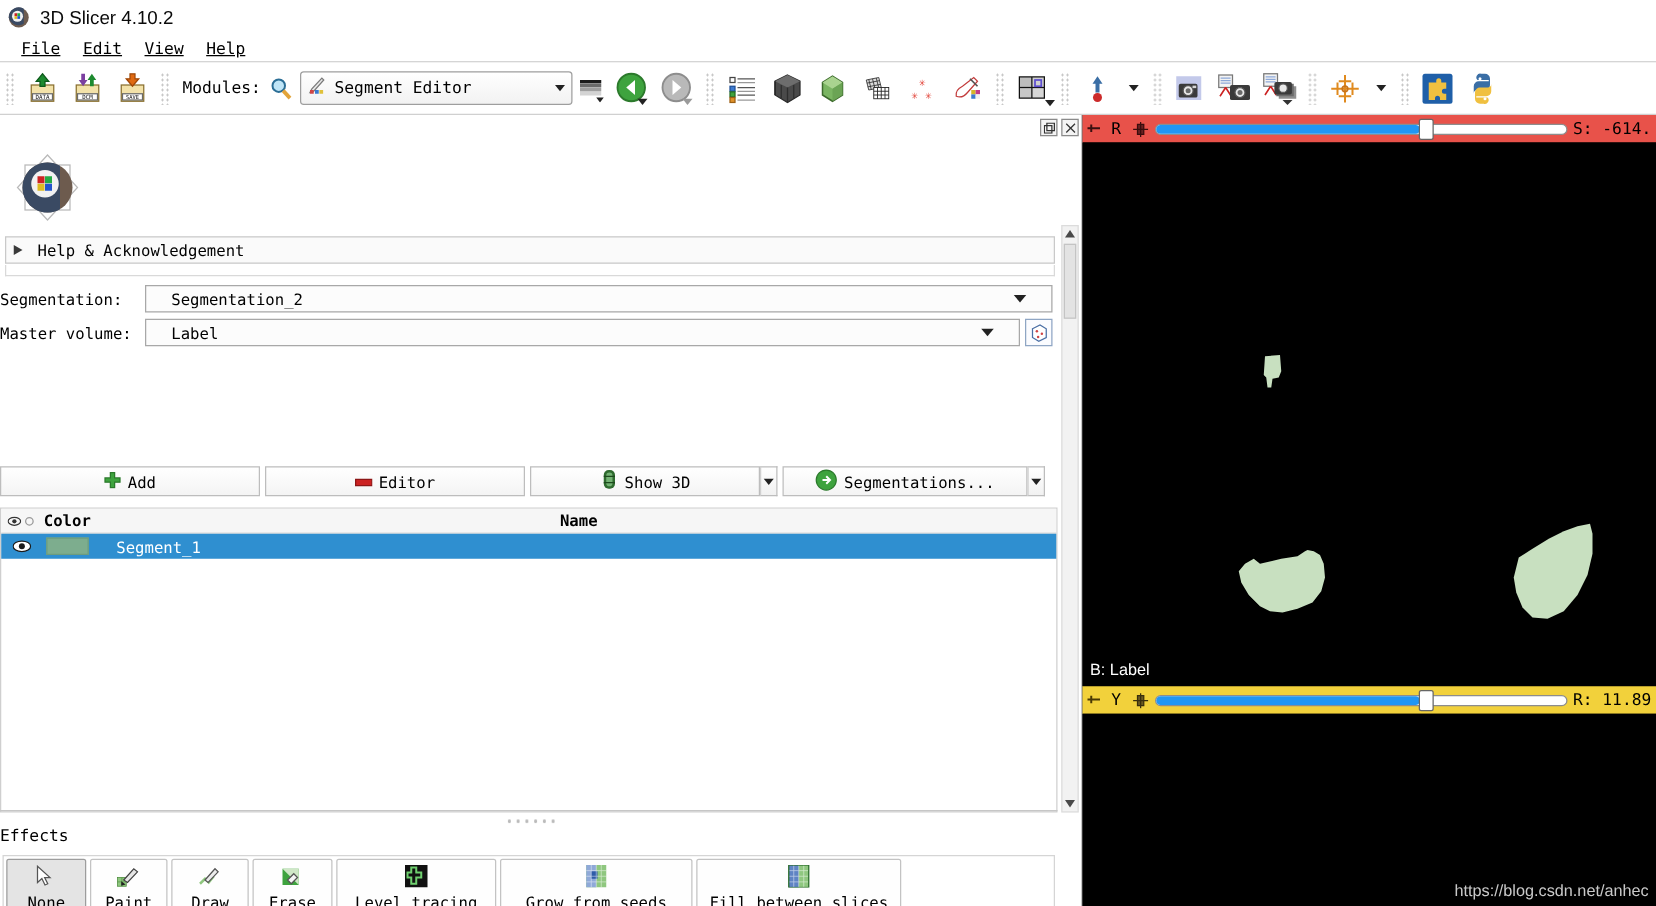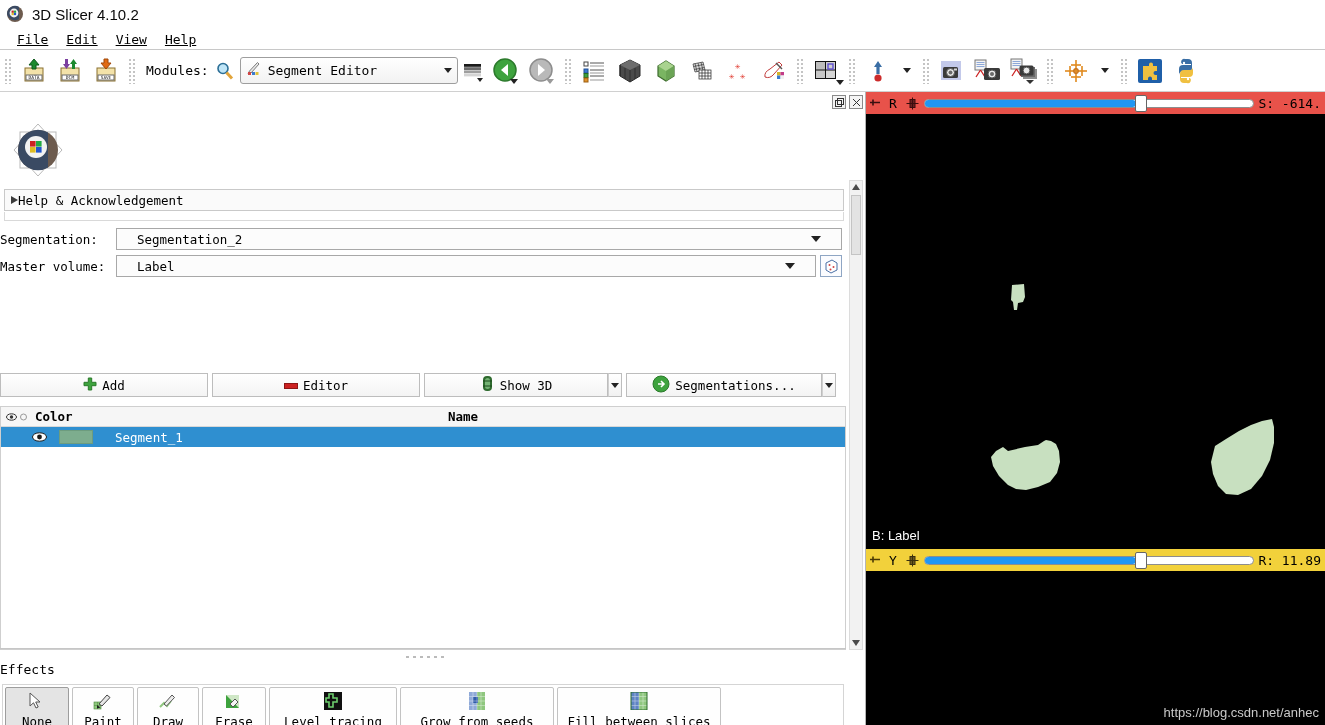--- a/index.html
+++ b/index.html
@@ -79,21 +79,21 @@
   }
   .brand {
     position:absolute; left:8px; top:29px; display:flex; align-items:center; gap:8px;flex-direction:column;
   }
   .brand-text { font-family:"Liberation Sans",sans-serif; font-size:15px; color:#444; }
   .brand-text b { color:#111; }
 
   .help-row {
     position:absolute; left:4px; top:97px; width:840px; height:22px;
     border:1px solid #c9c9c9; background:#fafafa;
-    display:flex; align-items:center; gap:0; padding-left:6px;
+    display:flex; align-items:center; gap:12px; padding-left:6px;
   }
   .tri-right { width:0;height:0;border-top:4.5px solid transparent;
                border-bottom:4.5px solid transparent;border-left:7px solid #3a3a3a; }
   .help-row span { font-size:12.5px; }
   .help-row2 {
     position:absolute; left:4px; top:120px; width:840px; height:9px;
     border:1px solid #d9d9d9; border-top:none; background:#fff;
   }
 
   .form-row { position:absolute; height:22px; display:flex; align-items:center; }
@@ -124,21 +124,21 @@
                   border-right:4px solid transparent;border-top:5px solid #222; }
 
   
   .seg-table { position:absolute; left:0px; top:314px; width:846px; height:244px;
                border:1px solid #cfcfcf; background:#fff; }
   .seg-head { height:20px; background:#f6f6f6; border-bottom:1px solid #d8d8d8;
               display:flex; align-items:center; font-weight:bold; font-size:12.5px; }
   .hc-eye { width:32px; display:flex; align-items:center; justify-content:center; gap:2px; }
   .hc-color { width:48px; padding-left:2px; }
   .hc-name { flex:1; text-align:center; }
-  .seg-row { height:20px; background:#2f8fd0; display:flex; align-items:center; color:#fff;padding-left:22px; }
+  .seg-row { height:20px; background:#2f8fd0; display:flex; align-items:center; color:#fff; }
   .sr-eye { width:32px; display:flex; align-items:center; justify-content:center; }
   .sr-color { width:34px; height:14px; background:#7dad8e; margin-left:4px;
               border:1px solid #6d9c7e; }
   .sr-name { margin-left:22px; font-size:12.5px; color:#ffffff; }
 
   .splitter-dots {
     position:absolute; left:404px; top:562px; width:44px; height:6px;
     background-image: radial-gradient(#bbbbbb 30%, transparent 32%);
     background-size: 7px 6px;
   }

